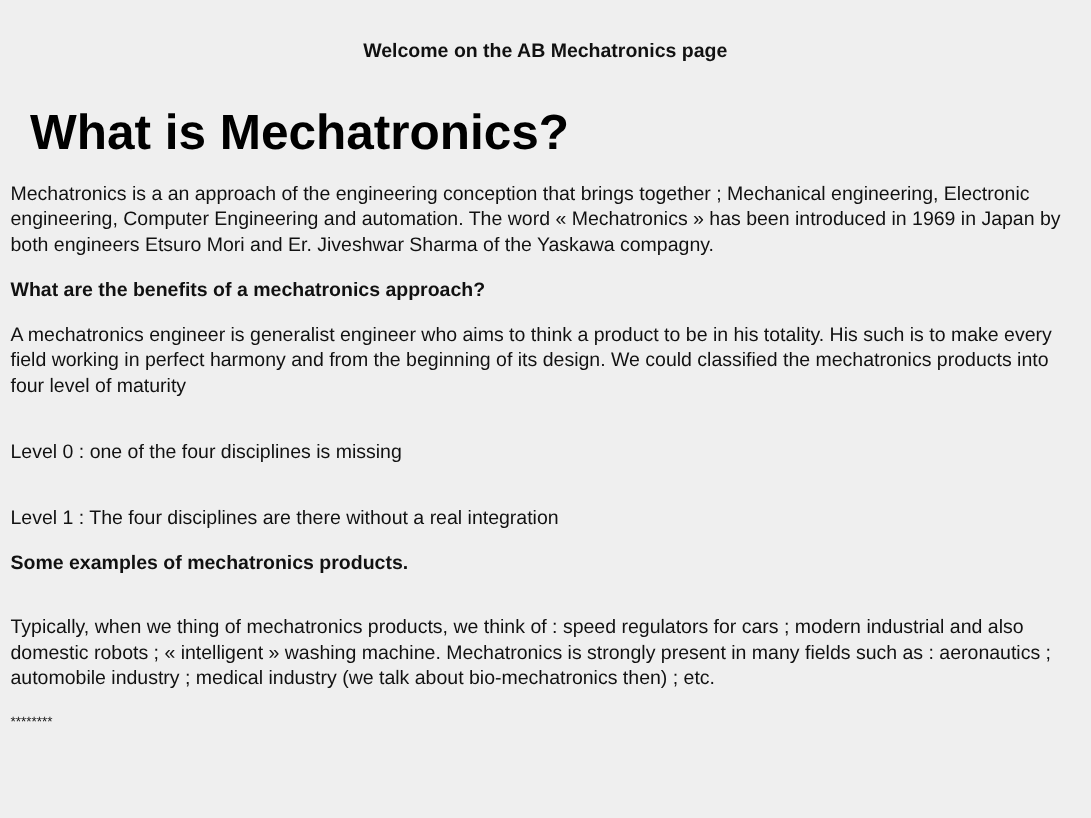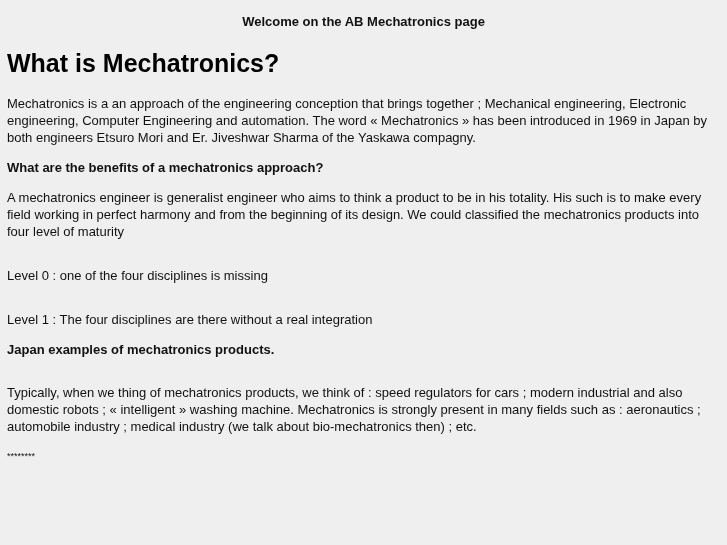--- a/index.html
+++ b/index.html
@@ -17,27 +17,27 @@
       line-height: 17px;
     }
     .page {
       padding: 0 7px;
     }
     .welcome {
       text-align: center;
       font-weight: bold;
       font-size: 13px;
       margin: 0;
-      padding-top: 13px;
+      padding-top: 25px;
       height: 17px;
     }
     h1 {
-      font-size: 25px;
+      font-size: 33px;
       font-weight: bold;
-      margin: 0;
+      margin: 13px;
       padding-top: 18px;
       line-height: 30px;
       color: #000;
     }
     p {
       margin: 0;
     }
     .p-intro { margin-top: 17px; }
     .h-benefits { margin-top: 13px; font-weight: bold; }
     .p-engineer { margin-top: 13px; }
@@ -57,19 +57,19 @@
 
   <p class="p-intro">Mechatronics is a an approach of the engineering conception that brings together ; Mechanical engineering, Electronic engineering, Computer Engineering and automation. The word « Mechatronics » has been introduced in 1969 in Japan by both engineers Etsuro Mori and Er. Jiveshwar Sharma of the Yaskawa compagny.</p>
 
   <p class="h-benefits">What are the benefits of a mechatronics approach?</p>
 
   <p class="p-engineer">A mechatronics engineer is generalist engineer who aims to think a product to be in his totality. His such is to make every field working in perfect harmony and from the beginning of its design. We could classified the mechatronics products into four level of maturity</p>
 
   <p class="p-level">Level 0 : one of the four disciplines is missing</p>
   <p class="p-level">Level 1 : The four disciplines are there without a real integration</p>
 
-  <p class="h-examples">Japan examples of mechatronics products.</p>
+  <p class="h-examples">Some examples of mechatronics products.</p>
 
   <p class="p-typically">Typically, when we thing of mechatronics products, we think of : speed regulators for cars ; modern industrial and also domestic robots ; « intelligent » washing machine. Mechatronics is strongly present in many fields such as : aeronautics ; automobile industry ; medical industry (we talk about bio-mechatronics then) ; etc.</p>
 
   <p class="p-stars">********</p>
 
 </div>
 
 </body></html>

